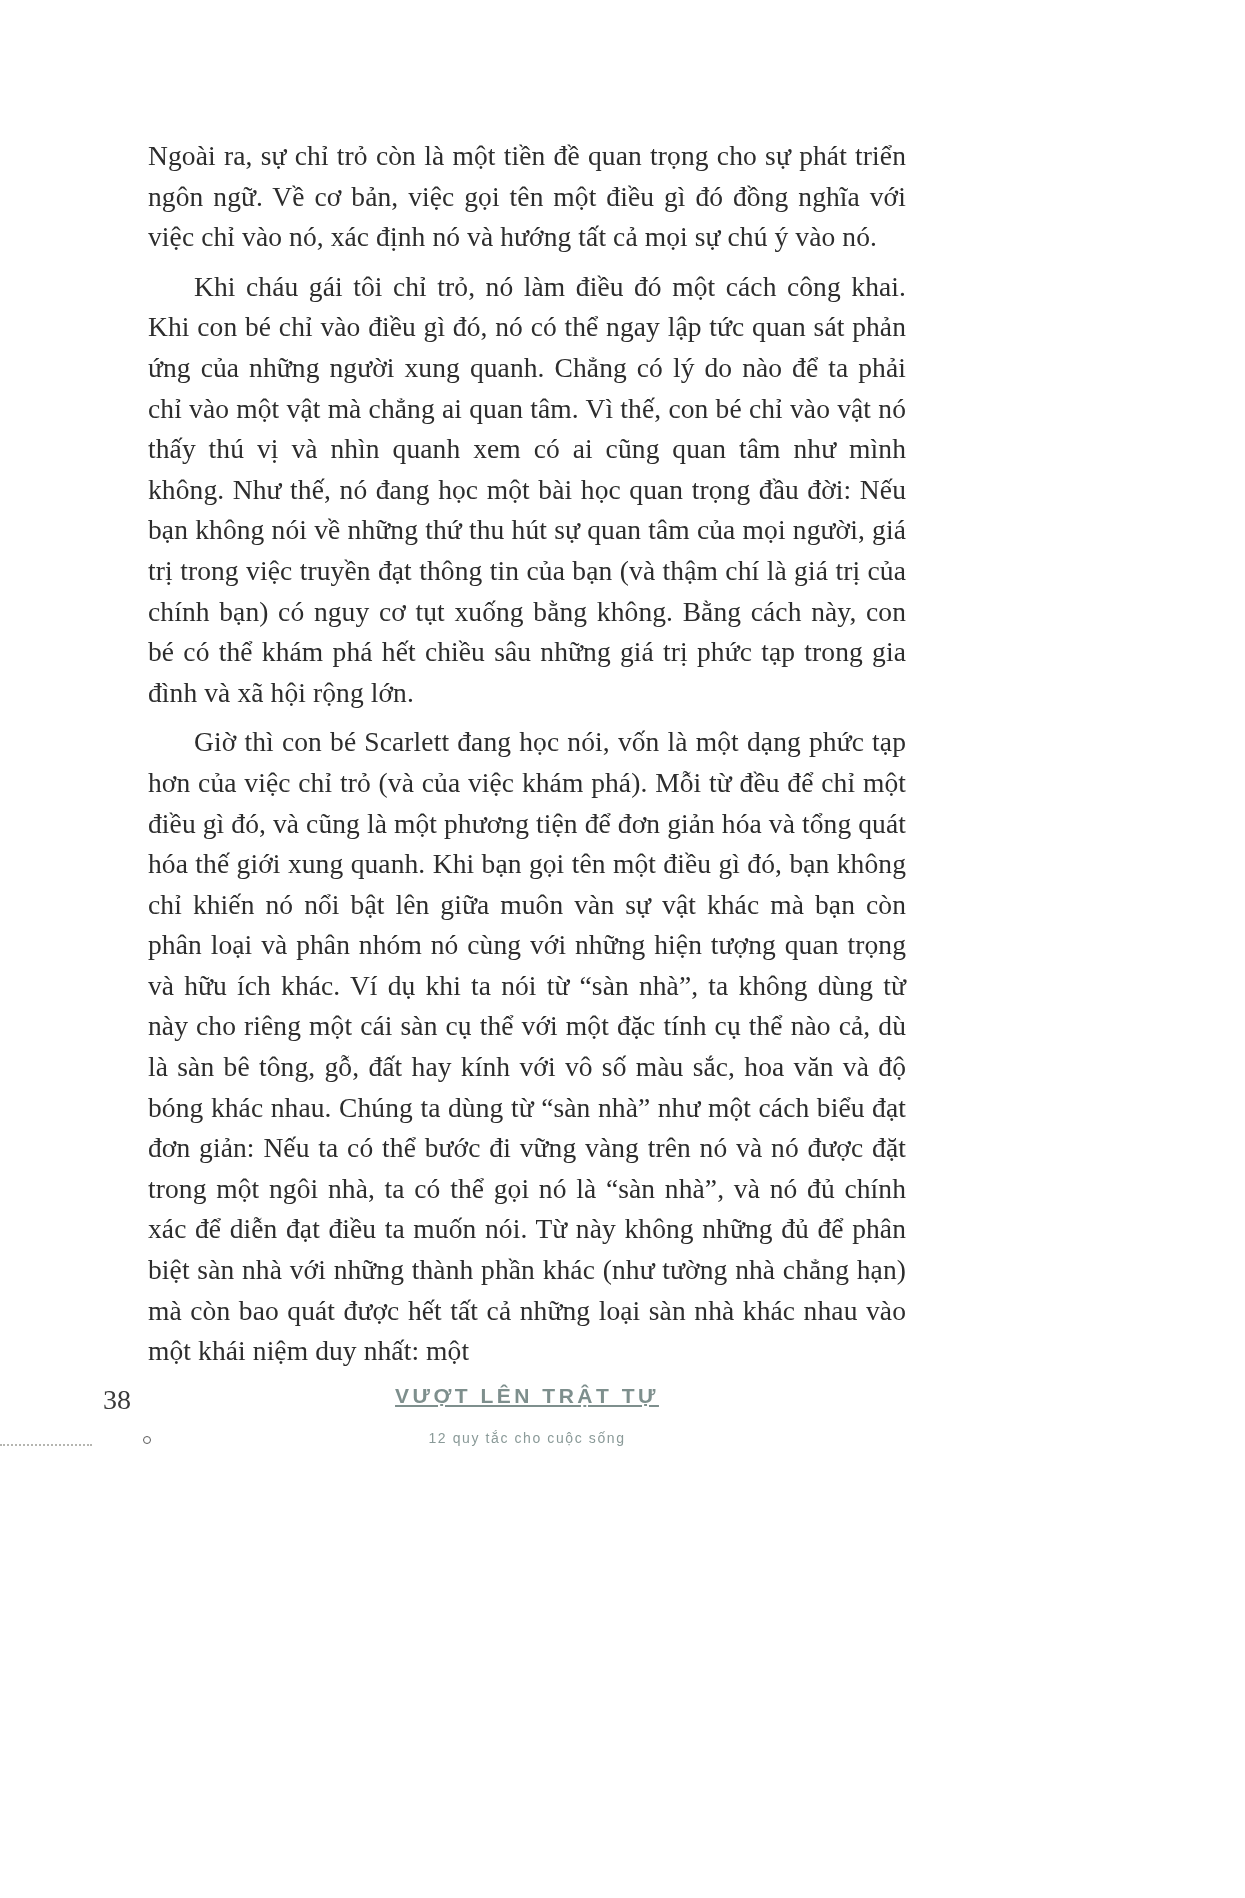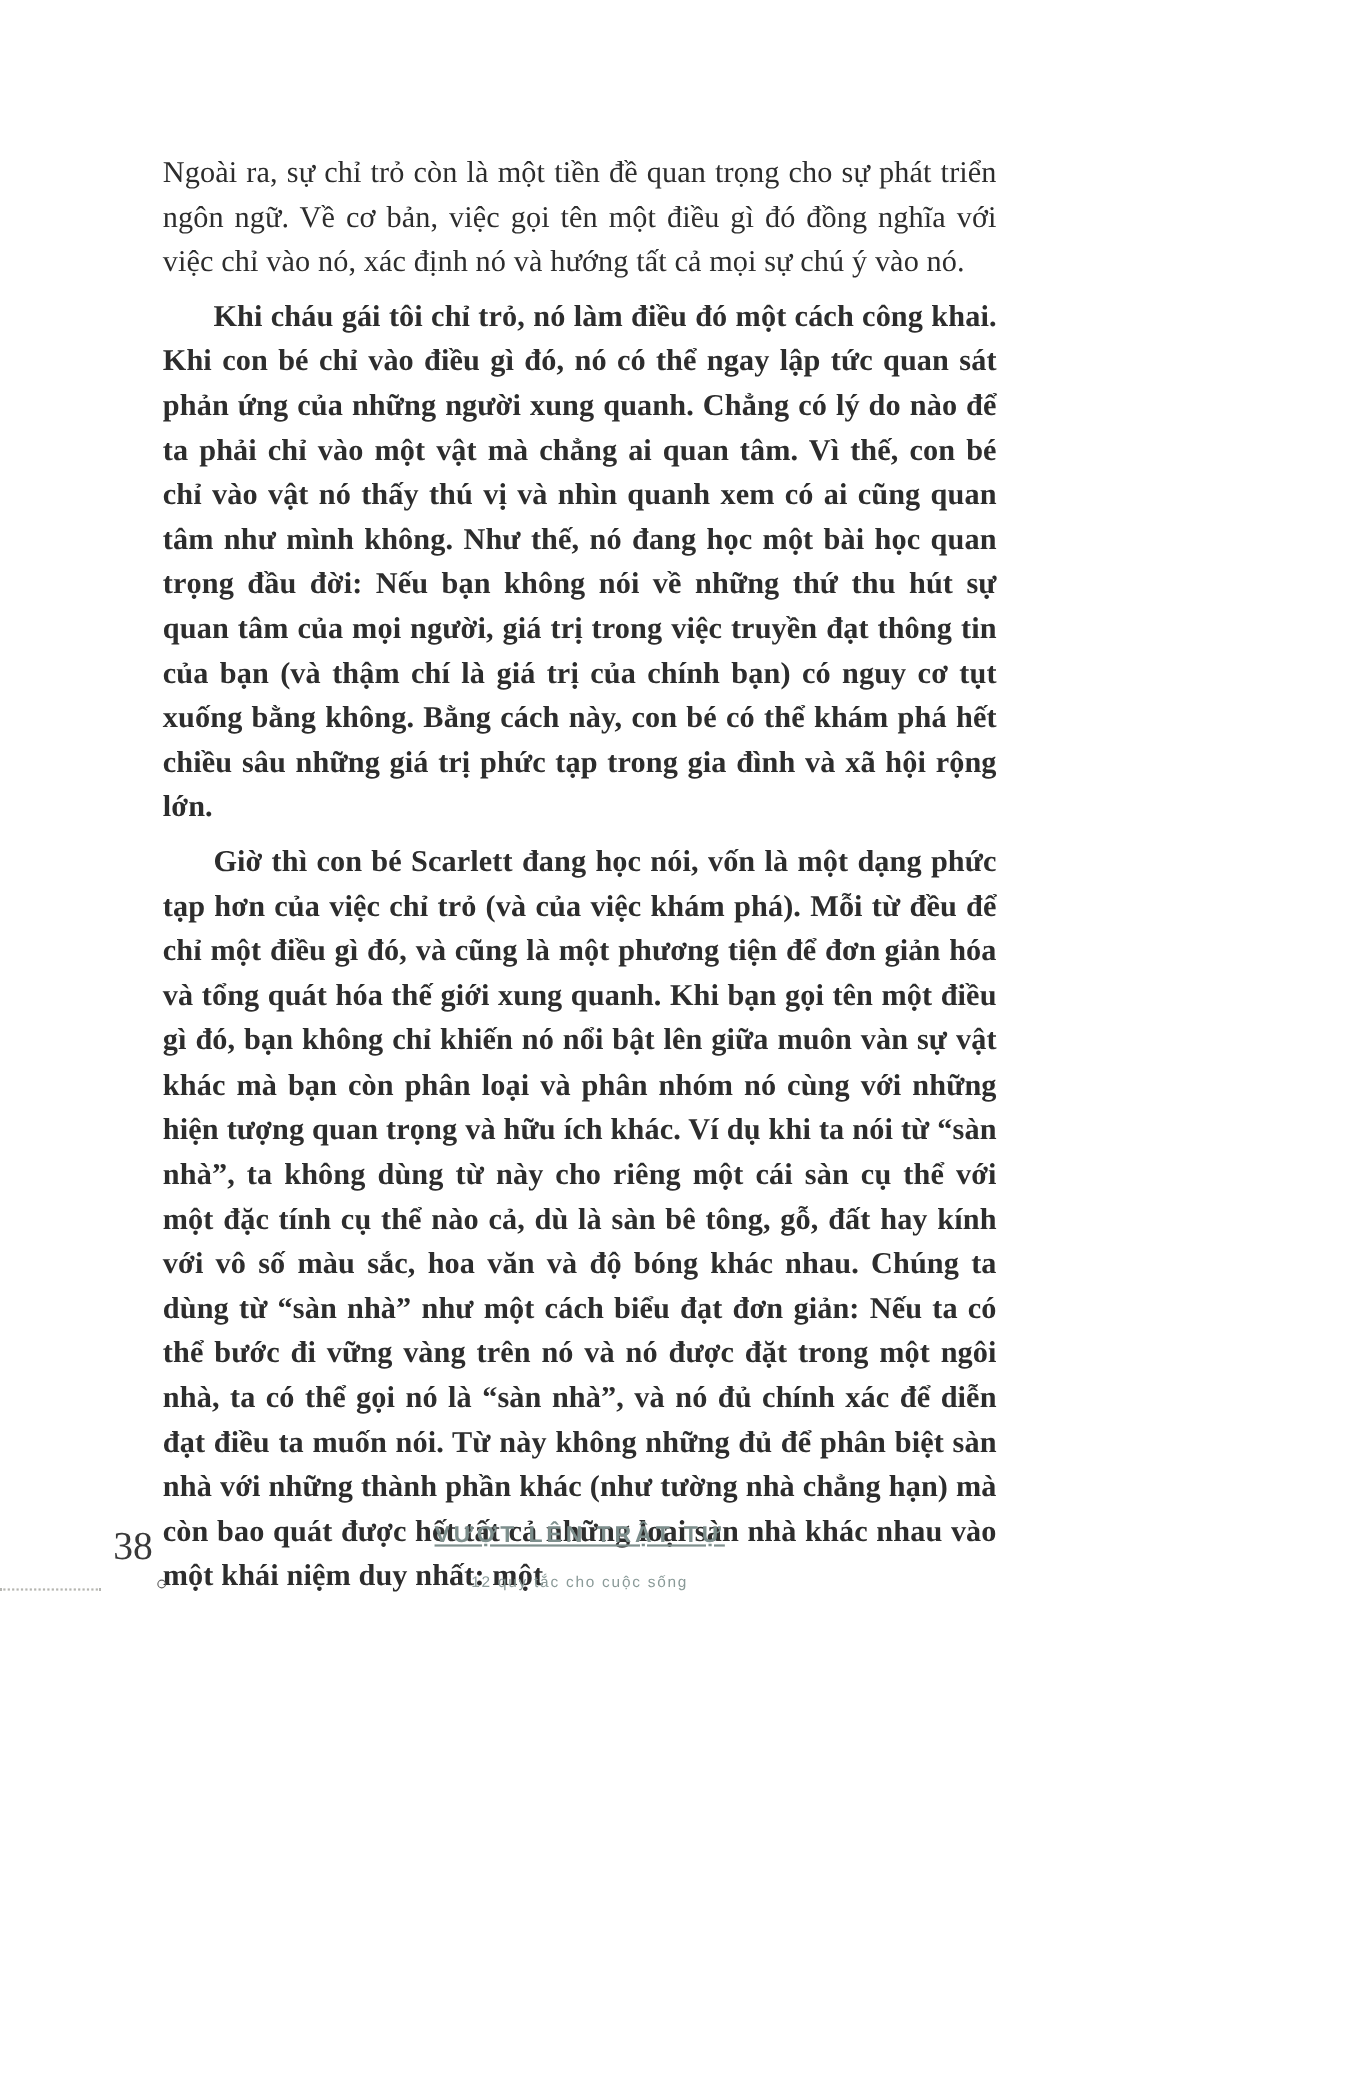--- a/index.html
+++ b/index.html
@@ -23,37 +23,36 @@
     font-size: 27.5px;
     line-height: 40.6px;
     text-align: justify;
     letter-spacing: 0.1px;
   }
   .para {
     margin: 0;
   }
   .para + .para {
     margin-top: 9px;
-    font-weight: bold;
   }
   .para.indent {
     text-indent: 46px;
   }
   .page-footer {
     position: absolute;
     left: 0;
     top: 1378px;
     width: 1245px;
     height: 90px;
   }
   .page-number {
     position: absolute;
     left: 103px;
     top: 6px;
-    font-size: 36px;
+    font-size: 28px;
     color: #3a3a3a;
     font-family: "Liberation Serif", serif;
   }
   .ring-ornament {
     position: absolute;
     left: 143px;
     top: 58px;
     width: 8px;
     height: 8px;
     border: 1.6px solid #5a5a5a;

